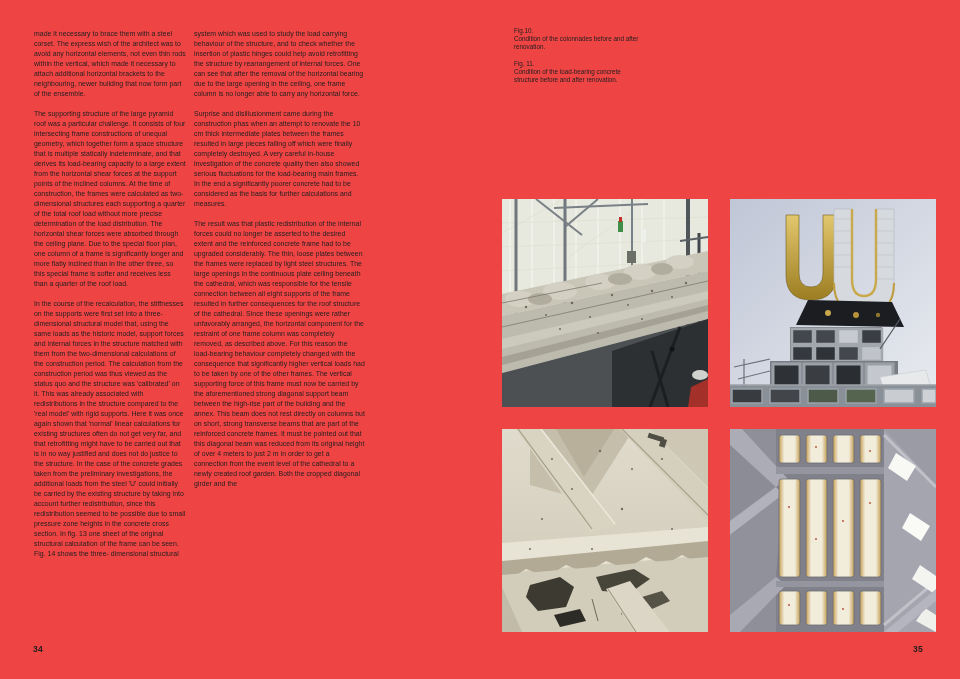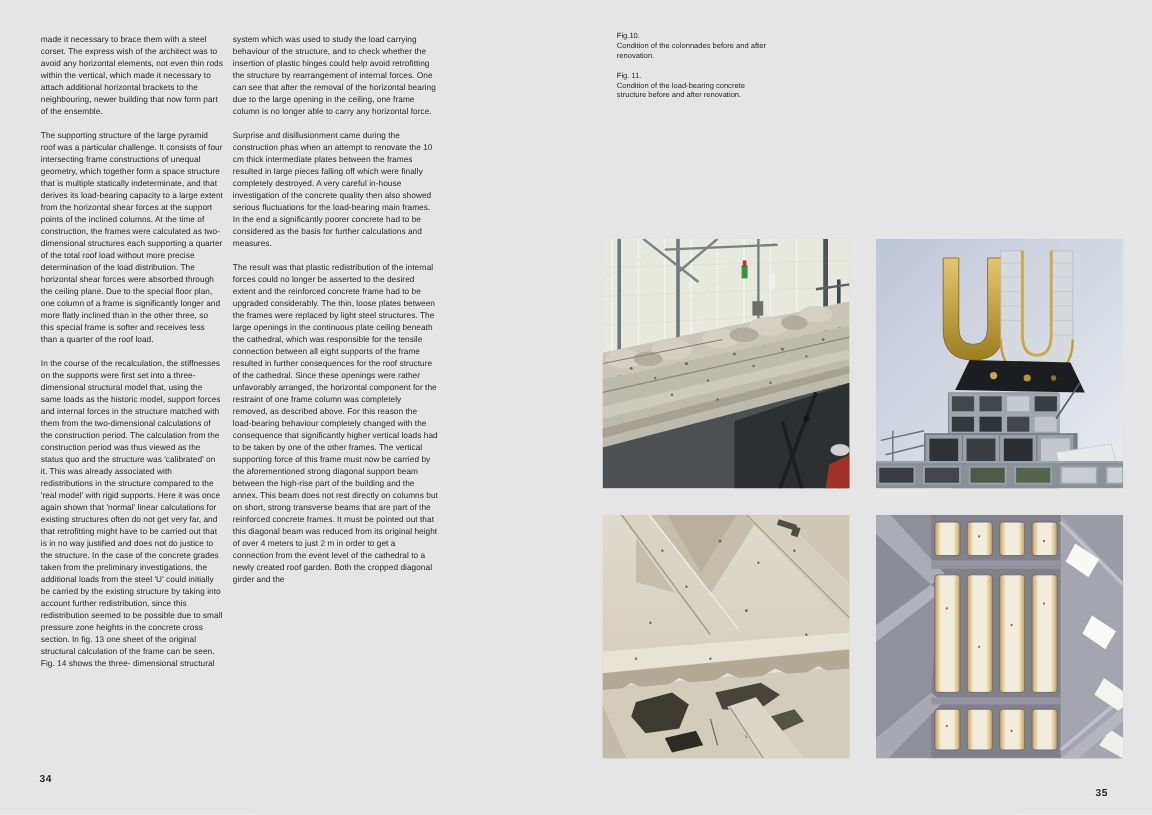--- a/index.html
+++ b/index.html
@@ -1,28 +1,28 @@
 <!DOCTYPE html>
 <html><head>
 <meta charset="utf-8">
 <style>
   * { box-sizing: border-box; }
   html, body { margin: 0; padding: 0; background: #ffffff; }
   .spread {
-    position: relative; width: 960px; height: 679px; background: #e5e5e5;
+    position: relative; width: 960px; height: 679px; background: #ef4444;
     overflow: hidden; font-family: "Liberation Sans", "DejaVu Sans", sans-serif;
     color: #1f1f1f;
   }
   .textcol { position: absolute; top: 29px; font-size: 6.9px; line-height: 10px; letter-spacing: 0.04px; text-align: left; }
   .textcol p { margin: 0 0 10px 0; }
   .col1 { left: 34px; width: 152px; }
   .col2 { left: 194px; width: 171px; }
   .pagenum { position: absolute; font-size: 8.5px; font-weight: bold; letter-spacing: 0.3px; }
   .pagenum-left { left: 33px; top: 644px; }
-  .pagenum-right { left: 913px; top: 644px; margin-top: 11px; }
+  .pagenum-right { left: 913px; top: 644px; }
   .captions { position: absolute; left: 514px; top: 27px; width: 128px; font-size: 6.3px; line-height: 8px; }
   .cap { margin: 0 0 9px 0; }
   .figure { position: absolute; overflow: hidden; background: #ddd; }
   .fig1 { left: 502px; top: 199px; width: 206px; height: 208px; }
   .fig2 { left: 730px; top: 199px; width: 206px; height: 208px; }
   .fig3 { left: 502px; top: 429px; width: 206px; height: 203px; }
   .fig4 { left: 730px; top: 429px; width: 206px; height: 203px; }
   .figure svg { display: block; width: 100%; height: 100%; }
 </style>
 </head>

